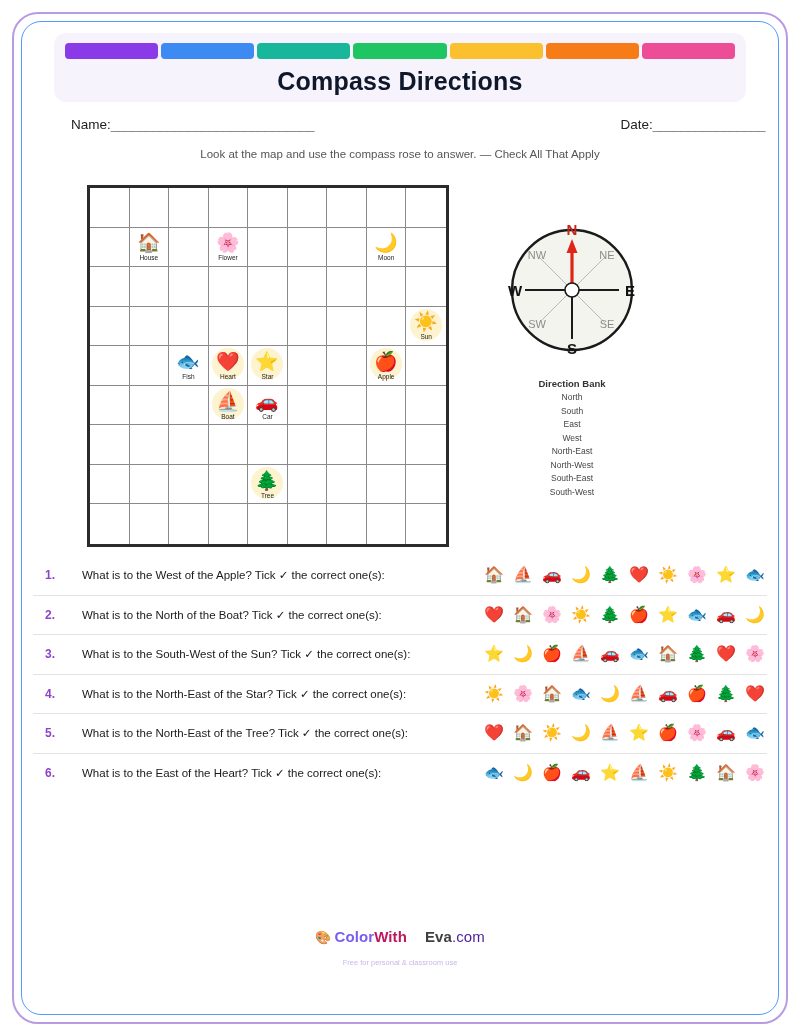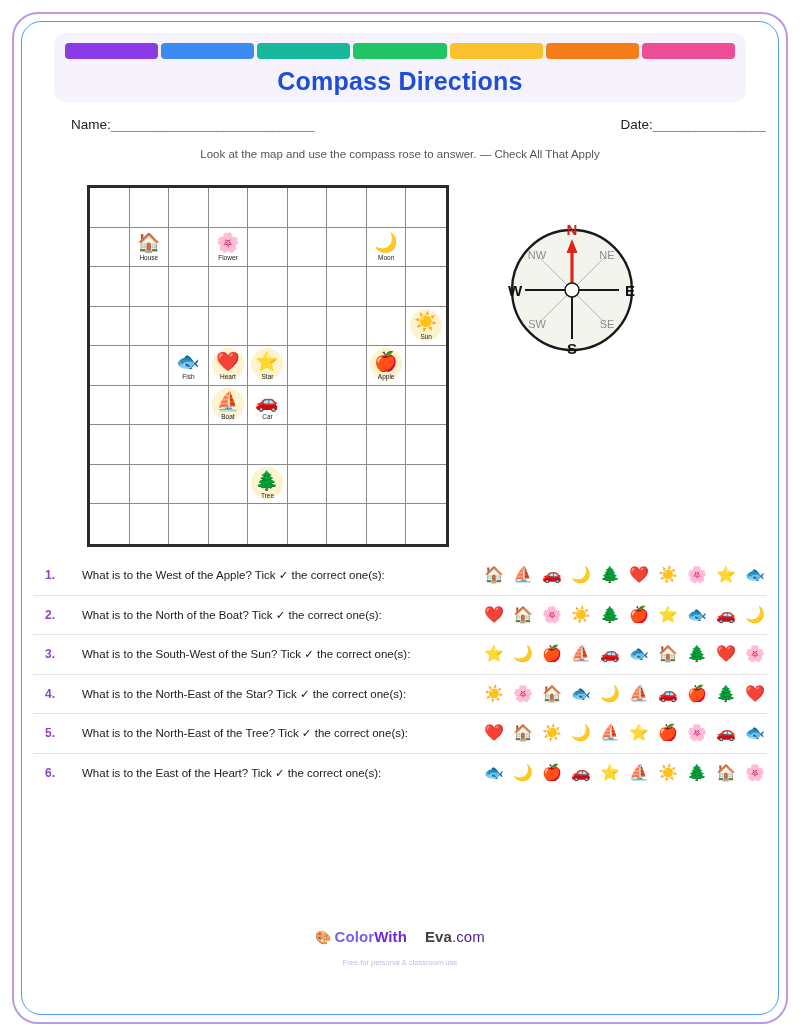--- a/index.html
+++ b/index.html
@@ -63,21 +63,21 @@
     flex: 1;
     border-radius: 4px;
   }
   .page-title {
     position: absolute;
     left: 21px; top: 34px;
     width: 692px;
     text-align: center;
     font-size: 25px;
     font-weight: bold;
-    color: #1d4ed8;
+    color: #0f172a;
     letter-spacing: 0.2px;
   }
 
   
   .namedate {
     position: absolute;
     left: 0; top: 84px;
     width: 734px;
     height: 22px;
     text-align: right;
@@ -233,21 +233,21 @@
     text-align: center;
   }
   .f-line1 {
     font-size: 15px;
     font-weight: bold;
     letter-spacing: 0.1px;
     white-space: nowrap;
   }
   .f-palette { font-size: 13px; margin-right: 3px; }
   .f-color { color: #7b5cf0; margin-top: 32px; }
-  .f-with  { color: #6d28d9; }
+  .f-with  { color: #be185d; }
   .f-eva   { color: #404040; margin-left: 18px; }
   .f-dotcom{ color: #4c1d95; font-weight: normal; }
   .f-line2 {
     font-size: 7.5px;
     color: #c9b7ea;
     margin-top: 13px;
   }
 </style>
 </head>
 <body>
@@ -423,20 +423,33 @@
         <text id="cp-s" x="75" y="139" text-anchor="middle" font-family="Liberation Sans, sans-serif" font-size="15" font-weight="bold" fill="#111">S</text>
         <text id="cp-e" x="133" y="81" text-anchor="middle" font-family="Liberation Sans, sans-serif" font-size="15" font-weight="bold" fill="#111">E</text>
         <text id="cp-w" x="18" y="81" text-anchor="middle" font-family="Liberation Sans, sans-serif" font-size="15" font-weight="bold" fill="#111">W</text>
         <text id="cp-nw" x="40" y="44" text-anchor="middle" font-family="Liberation Sans, sans-serif" font-size="11" fill="#8c8c8c">NW</text>
         <text id="cp-ne" x="110" y="44" text-anchor="middle" font-family="Liberation Sans, sans-serif" font-size="11" fill="#8c8c8c">NE</text>
         <text id="cp-sw" x="40" y="113" text-anchor="middle" font-family="Liberation Sans, sans-serif" font-size="11" fill="#8c8c8c">SW</text>
         <text id="cp-se" x="110" y="113" text-anchor="middle" font-family="Liberation Sans, sans-serif" font-size="11" fill="#8c8c8c">SE</text>
       </svg>
     </div>
 
+    <div id="direction-bank">
+      <div class="db-title">Direction Bank</div>
+      <div id="db-list">
+          <div class="db-item">North</div>
+          <div class="db-item">South</div>
+          <div class="db-item">East</div>
+          <div class="db-item">West</div>
+          <div class="db-item">North-East</div>
+          <div class="db-item">North-West</div>
+          <div class="db-item">South-East</div>
+          <div class="db-item">South-West</div>
+        </div>
+    </div>
 
     <div id="questions">
         <div class="q-row">
           <div class="q-num">1.</div>
           <div class="q-text">What is to the West of the Apple?  Tick ✓ the correct one(s):</div>
           <div class="q-options">
             <span class="q-opt">🏠</span>
             <span class="q-opt">⛵</span>
             <span class="q-opt">🚗</span>
             <span class="q-opt">🌙</span>

